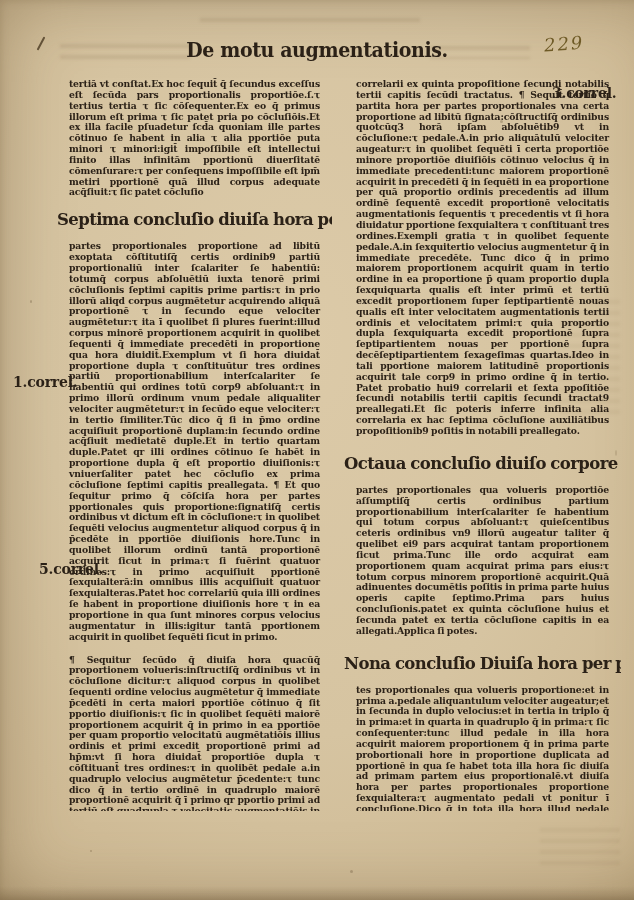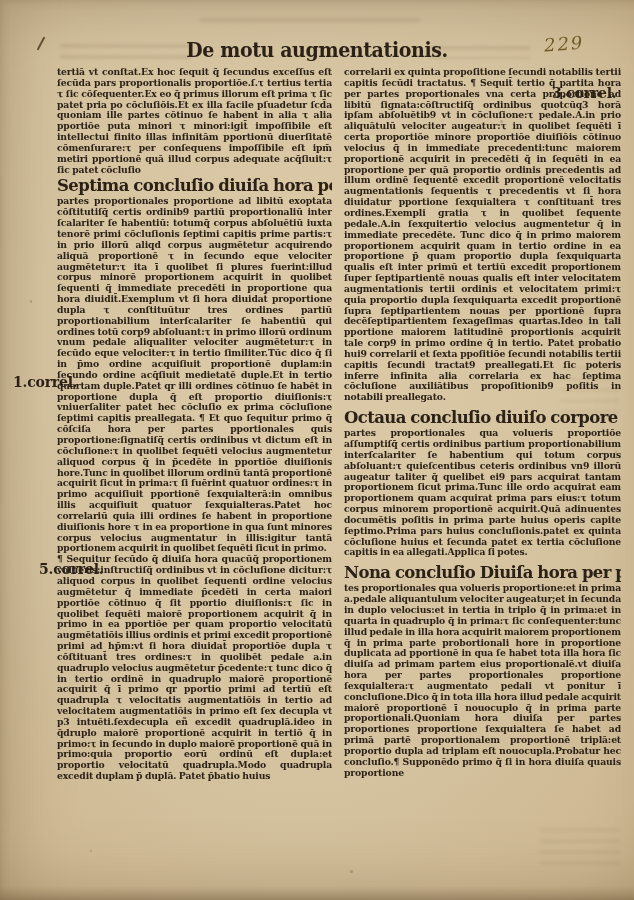--- a/index.html
+++ b/index.html
@@ -35,21 +35,21 @@
     background:#4a3a22;transform:rotate(28deg);border-radius:1px;opacity:.8;
   }
 
   .col{
     position:absolute;top:67px;height:744px;overflow:hidden;
     font-size:9.25px;line-height:10.85px;font-weight:700;
     text-align:justify;letter-spacing:-0.15px;word-spacing:-0.6px;
   }
   .col-left{left:57px;width:275px;}
   .col-right{left:344px;width:277px;}
-  .para{margin:0;}
+  .para{margin:12px;}
   .section-heading{
     font-size:16.5px;font-weight:700;letter-spacing:-0.6px;
     line-height:19px;margin:1px 0 1px 0;white-space:nowrap;
     transform:scaleY(1.05);transform-origin:left center;
   }
   .gap{height:4px;}
 
   .margin-note{
     position:absolute;font-size:14px;font-weight:700;letter-spacing:-0.2px;
   }

